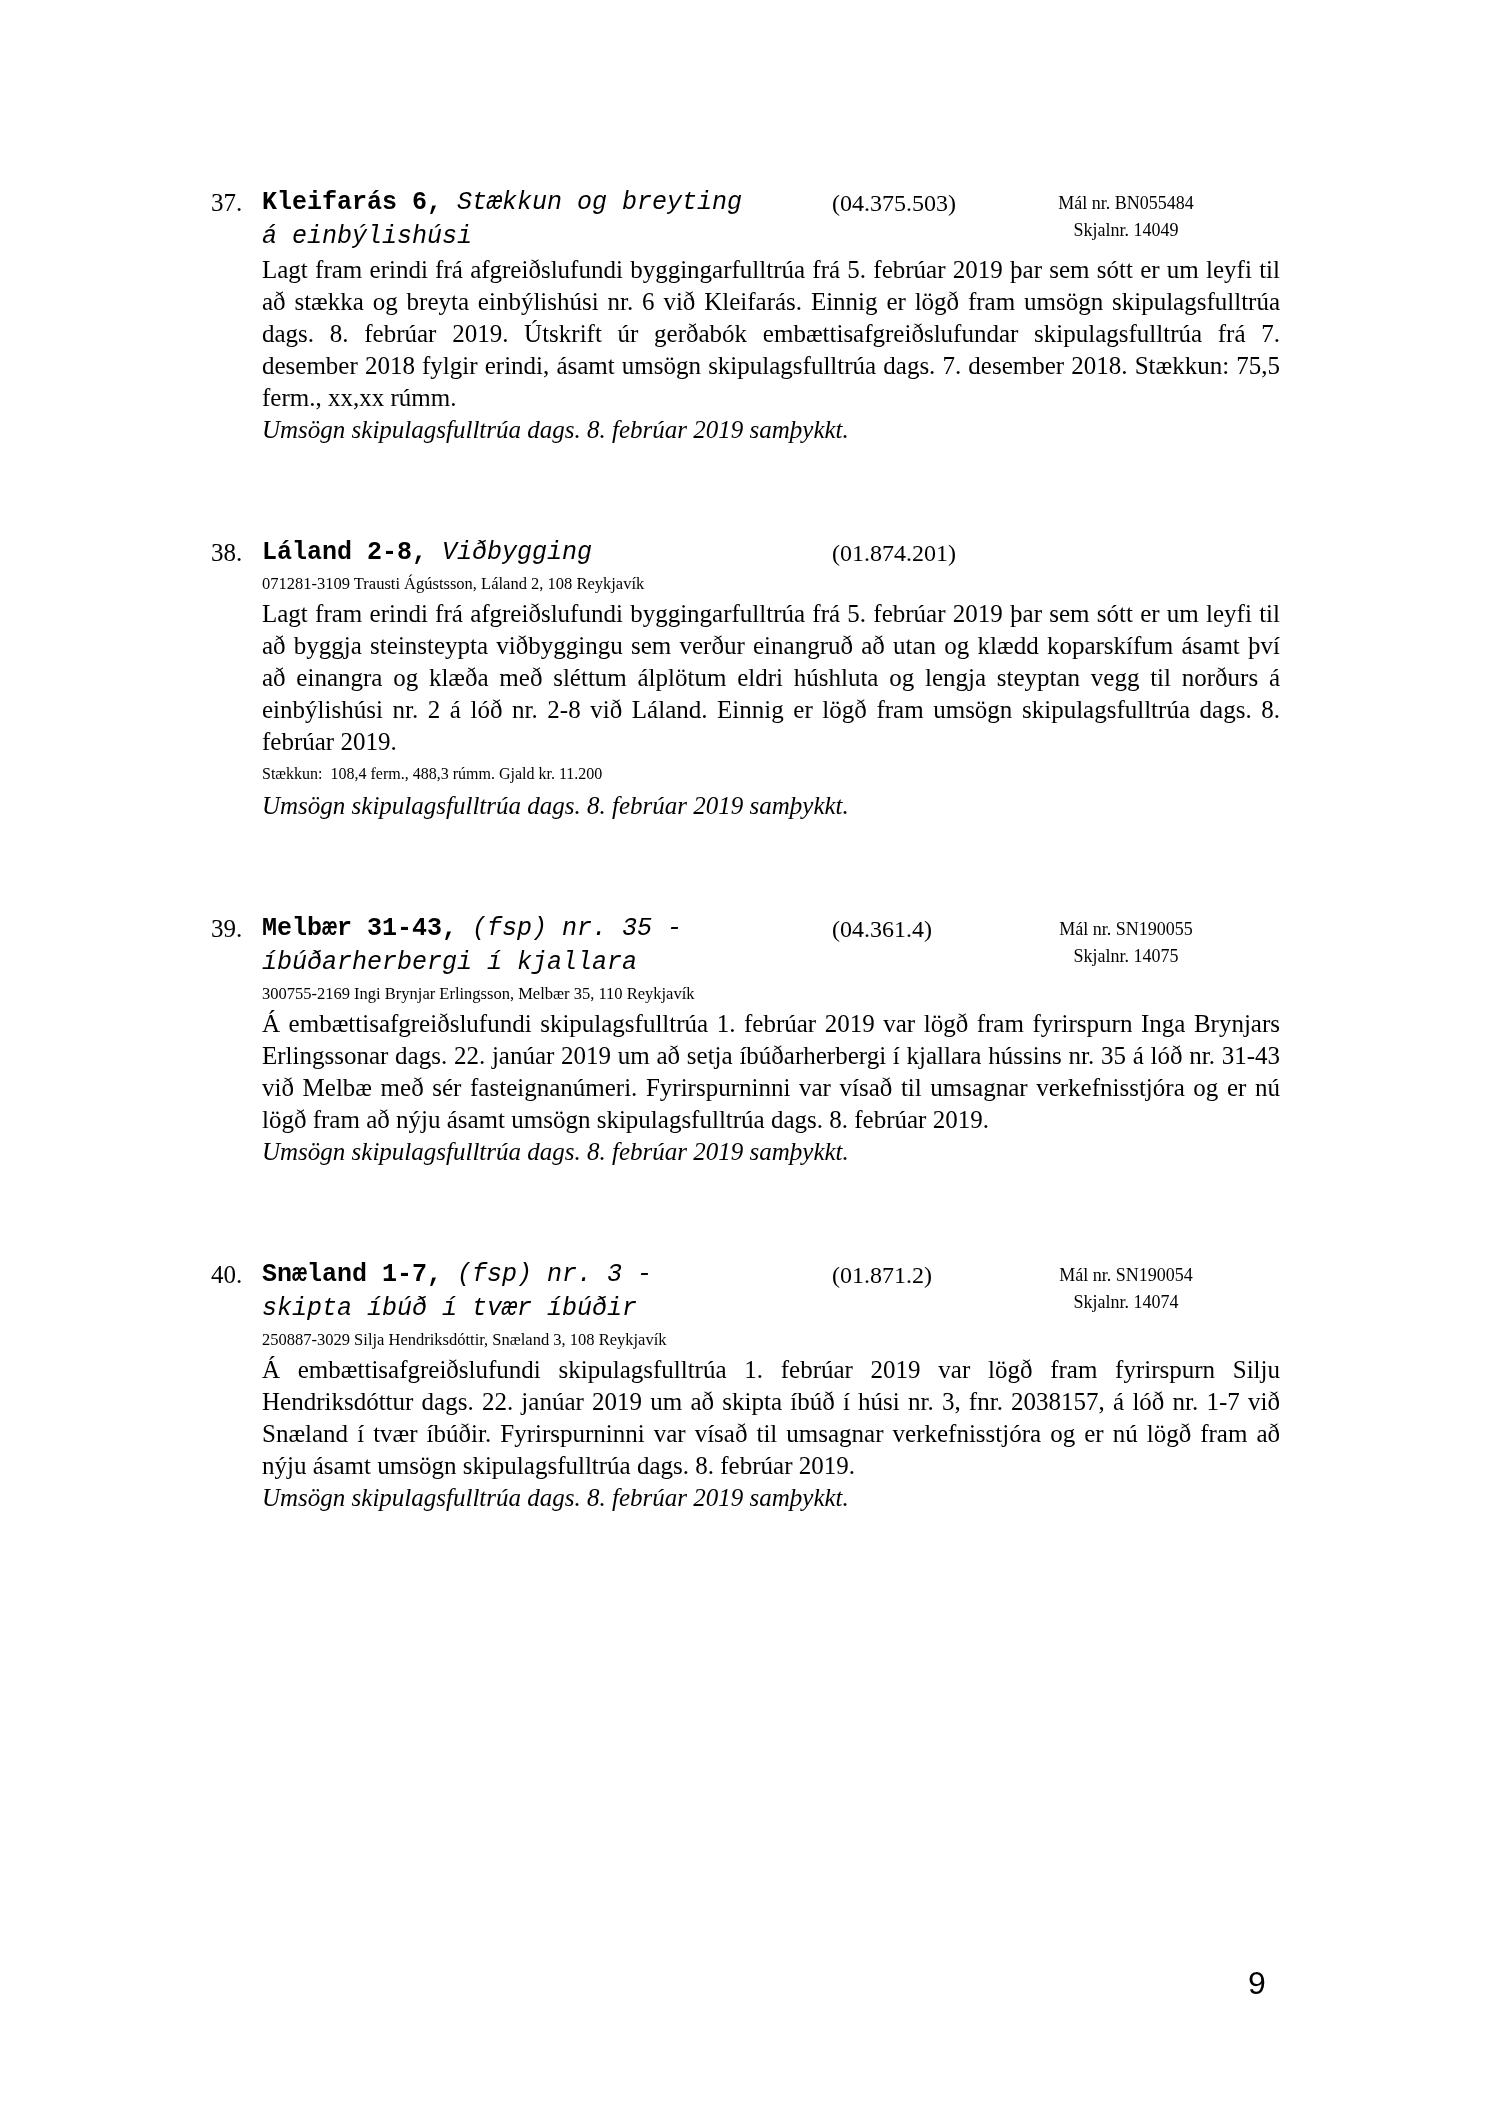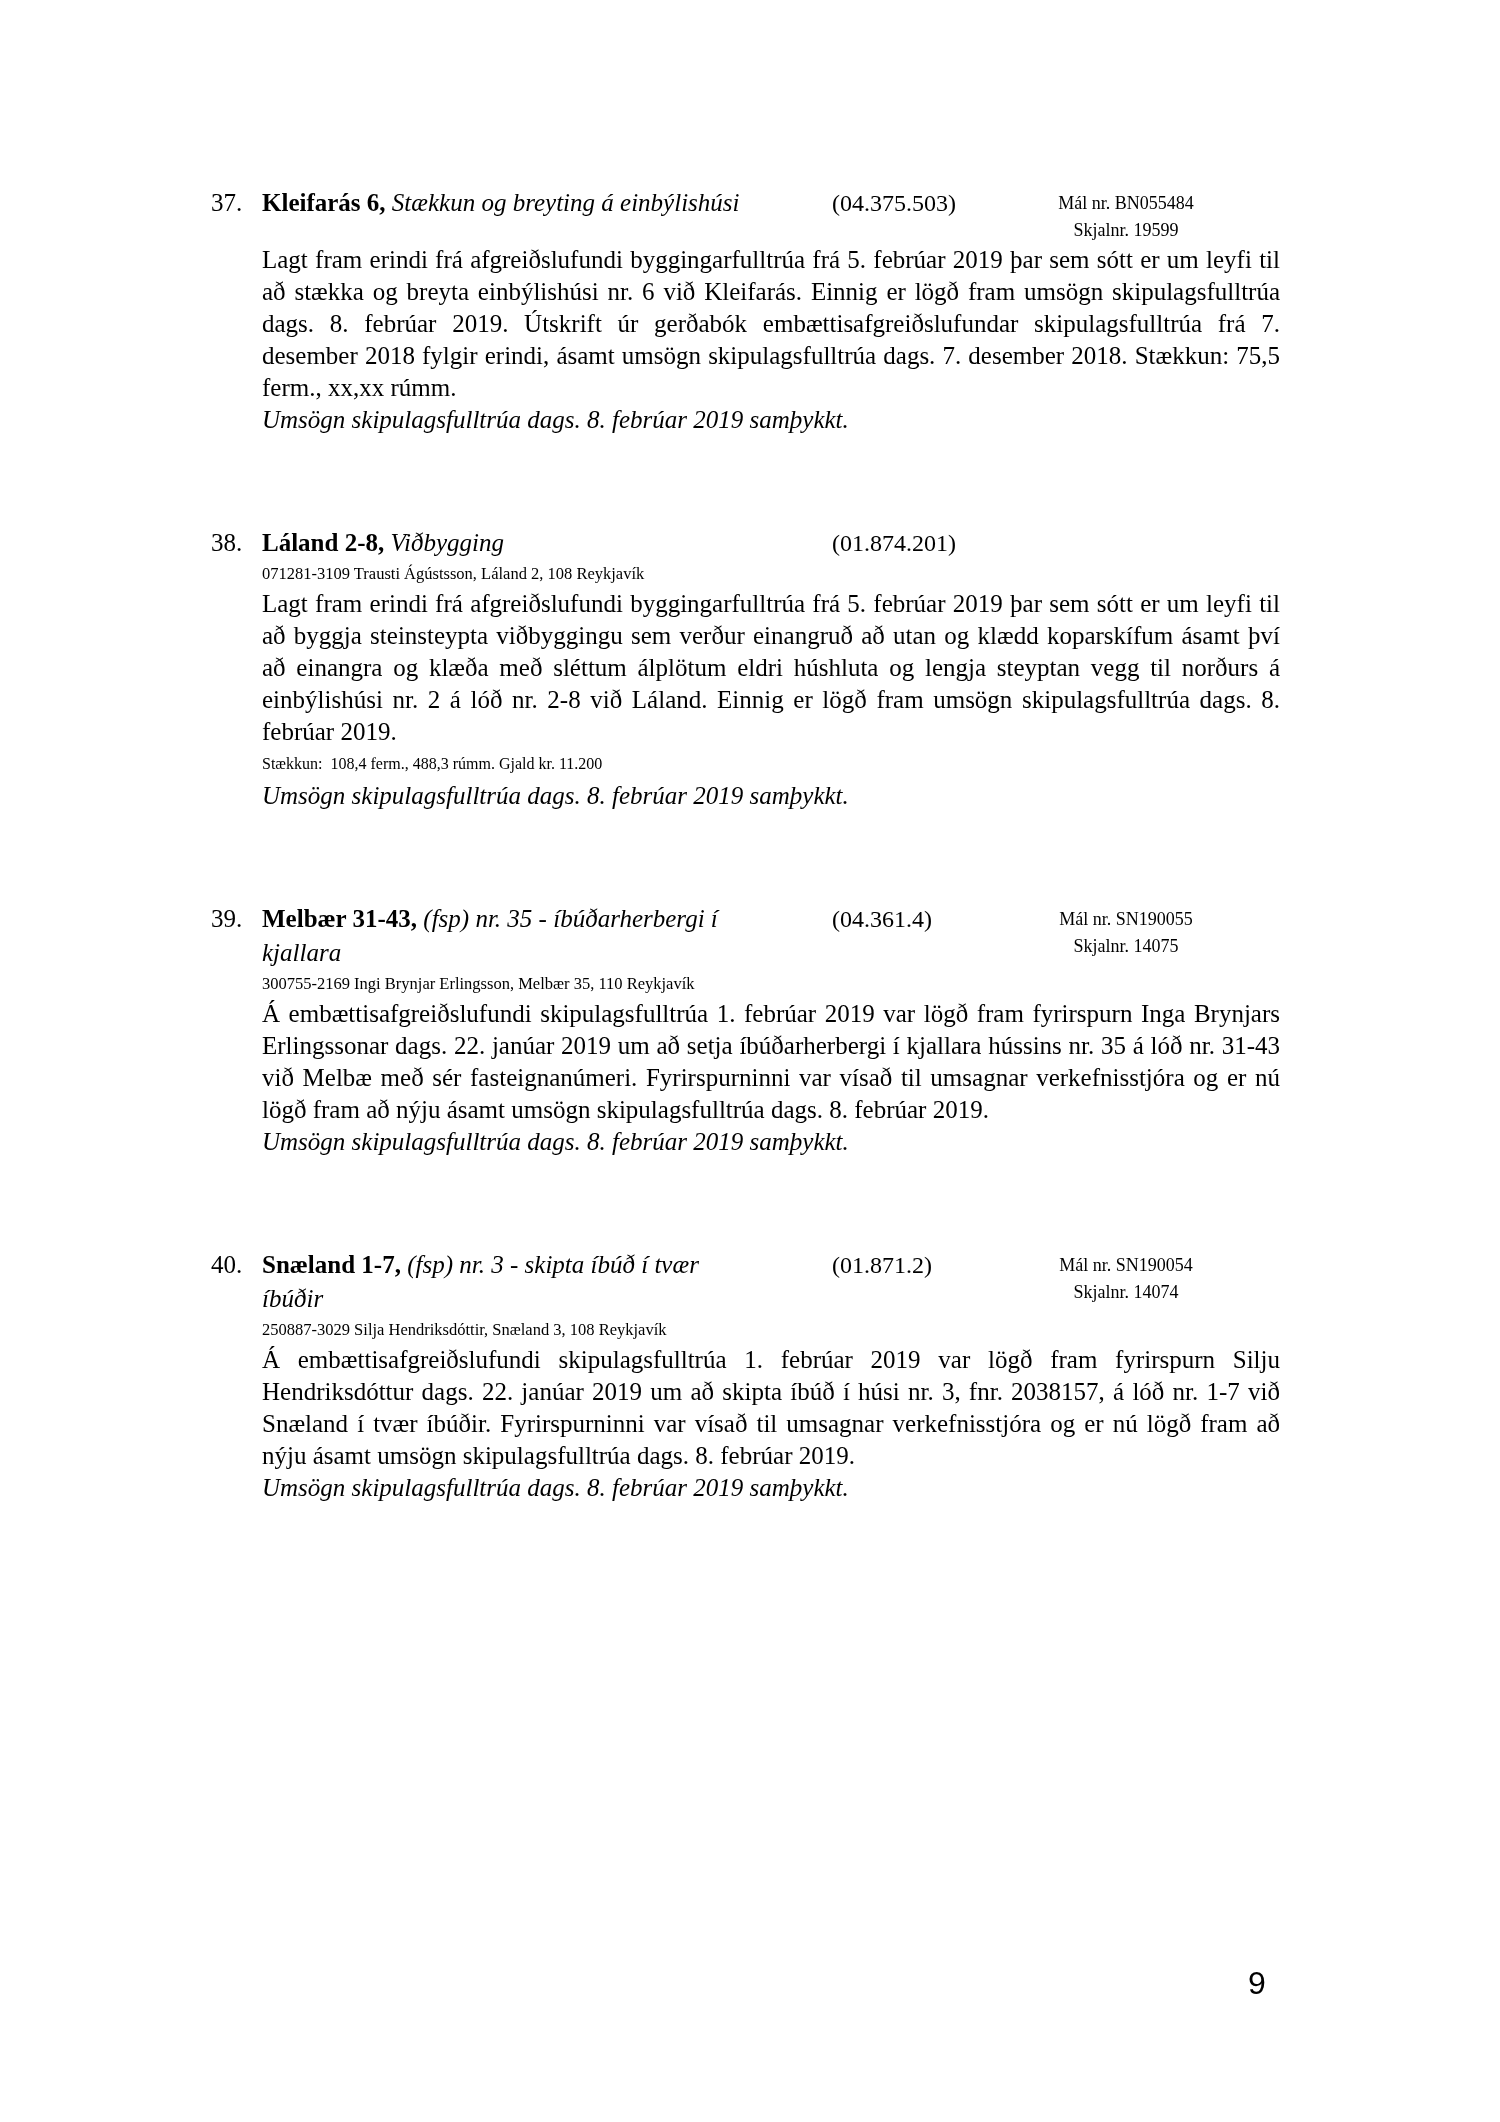--- a/index.html
+++ b/index.html
@@ -26,20 +26,21 @@
     grid-template-columns: 51px 490px 250px 1fr;
     align-items: start;
   }
   .item-number {
     font-size: 25px;
     line-height: 34px;
   }
   .item-title {
     font-size: 25px;
     line-height: 34px;
+    font-family: Liberation Mono, monospace;
   }
   .title-bold { font-weight: bold; }
   .title-italic { font-style: italic; }
   .item-code {
     font-size: 24px;
     line-height: 34px;
     padding-left: 80px;
     white-space: nowrap;
   }
   .item-refs {
@@ -92,21 +93,21 @@
 
 <div class="page">
   <div class="items" id="items-container">
   <section class="item">
     <div class="item-header">
       <div class="item-number">37.</div>
       <div class="item-title"><span class="title-bold">Kleifarás 6,</span> <span class="title-italic">Stækkun og breyting á einbýlishúsi</span></div>
       <div class="item-code">(04.375.503)</div>
       <div class="item-refs">
         <div>Mál nr. BN055484</div>
-        <div>Skjalnr. 19599</div>
+        <div>Skjalnr. 14049</div>
       </div>
     </div>
     <div class="item-body">Lagt fram erindi frá afgreiðslufundi byggingarfulltrúa frá 5. febrúar 2019 þar sem sótt er um leyfi til að stækka og breyta einbýlishúsi nr. 6 við Kleifarás. Einnig er lögð fram umsögn skipulagsfulltrúa dags. 8. febrúar 2019. Útskrift úr gerðabók embættisafgreiðslufundar skipulagsfulltrúa frá 7. desember 2018 fylgir erindi, ásamt umsögn skipulagsfulltrúa dags. 7. desember 2018. Stækkun: 75,5 ferm., xx,xx rúmm.</div>
 
     <div class="item-resolution">Umsögn skipulagsfulltrúa dags. 8. febrúar 2019 samþykkt.</div>
   </section>
 
   <section class="item">
     <div class="item-header">
       <div class="item-number">38.</div>

